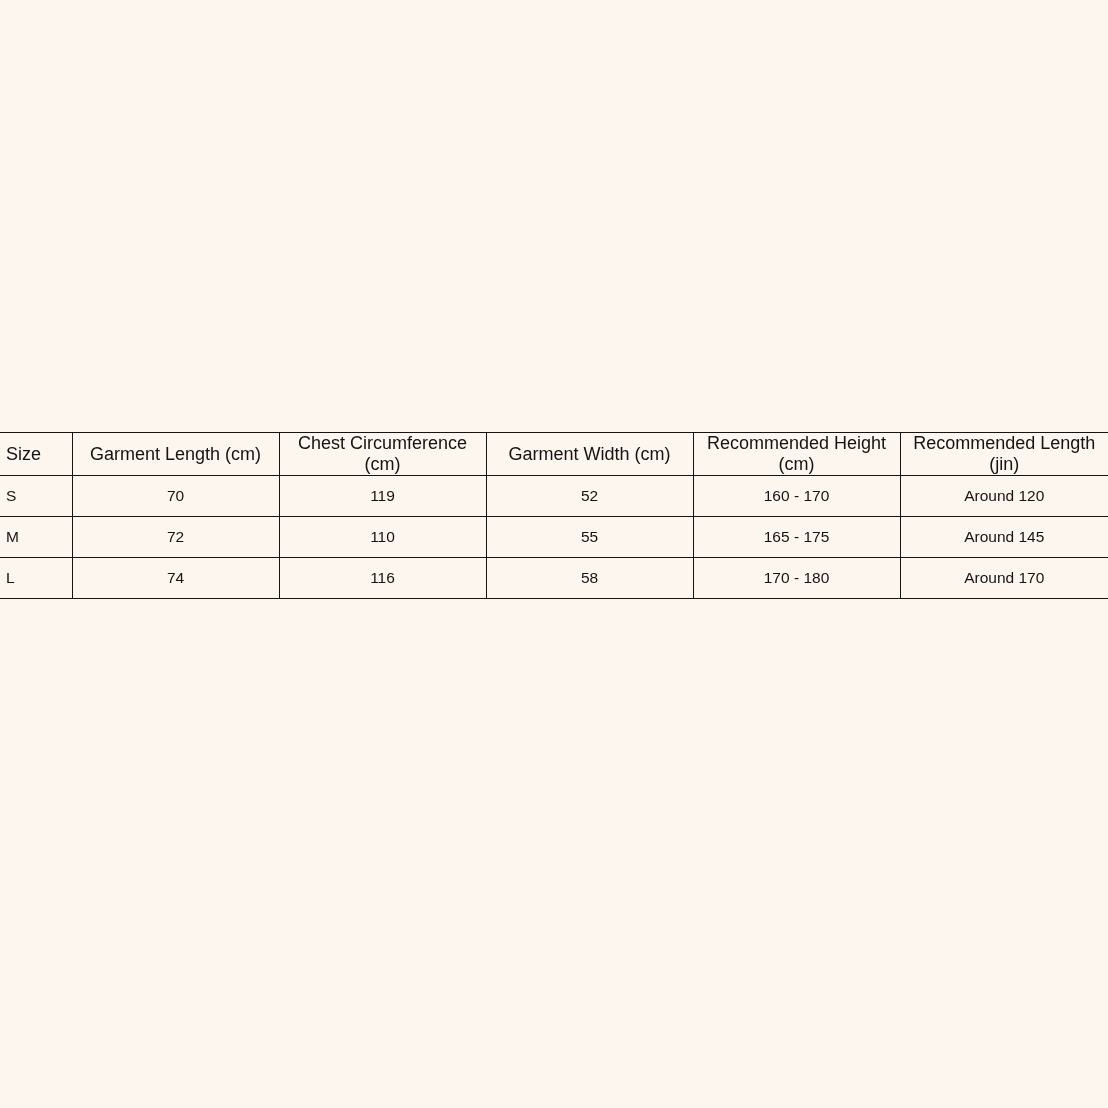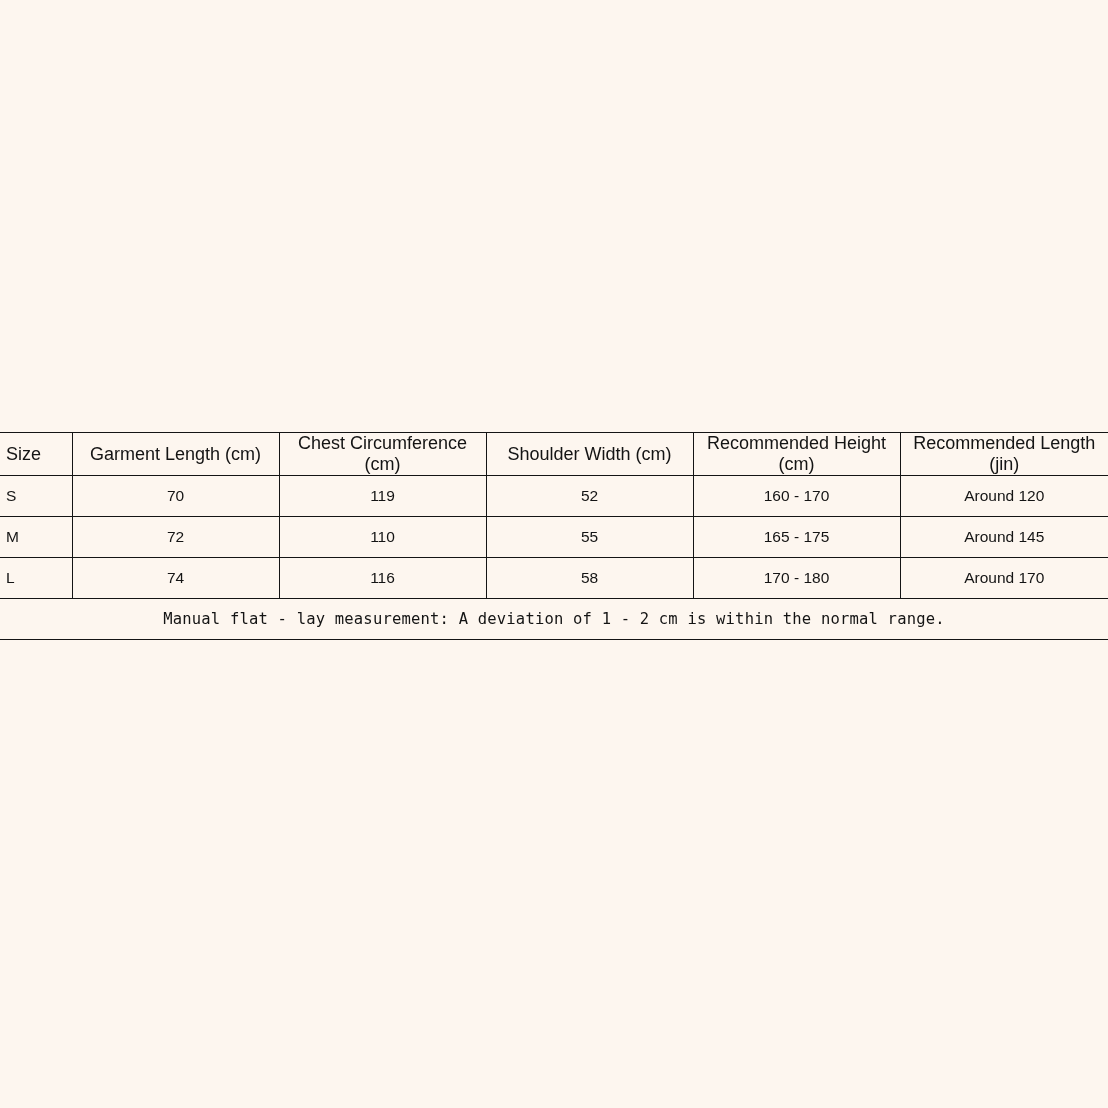--- a/index.html
+++ b/index.html
@@ -87,21 +87,21 @@
         <col class="c2">
         <col class="c3">
         <col class="c4">
         <col class="c5">
     </colgroup>
     <thead>
       <tr>
         <th class="size-head">Size</th>
         <th class="sep">Garment Length (cm)</th>
         <th class="sep">Chest Circumference (cm)</th>
-        <th class="sep">Shoulder Width (cm)</th>
+        <th class="sep">Garment Width (cm)</th>
         <th class="sep">Recommended Height (cm)</th>
         <th class="sep">Recommended Length (jin)</th>
       </tr>
     </thead>
     <tbody>
       <tr>
         <td class="size-cell">S</td>
         <td class="sep">70</td>
         <td class="sep">119</td>
         <td class="sep">52</td>
@@ -117,18 +117,15 @@
         <td class="sep">Around 145</td>
       </tr>
       <tr>
         <td class="size-cell">L</td>
         <td class="sep">74</td>
         <td class="sep">116</td>
         <td class="sep">58</td>
         <td class="sep">170 - 180</td>
         <td class="sep">Around 170</td>
       </tr>
-      <tr class="note-row">
-        <td colspan="6">Manual flat - lay measurement: A deviation of 1 - 2 cm is within the normal range.</td>
-      </tr>
     </tbody>
   </table>
 </div>
 
 </body></html>

